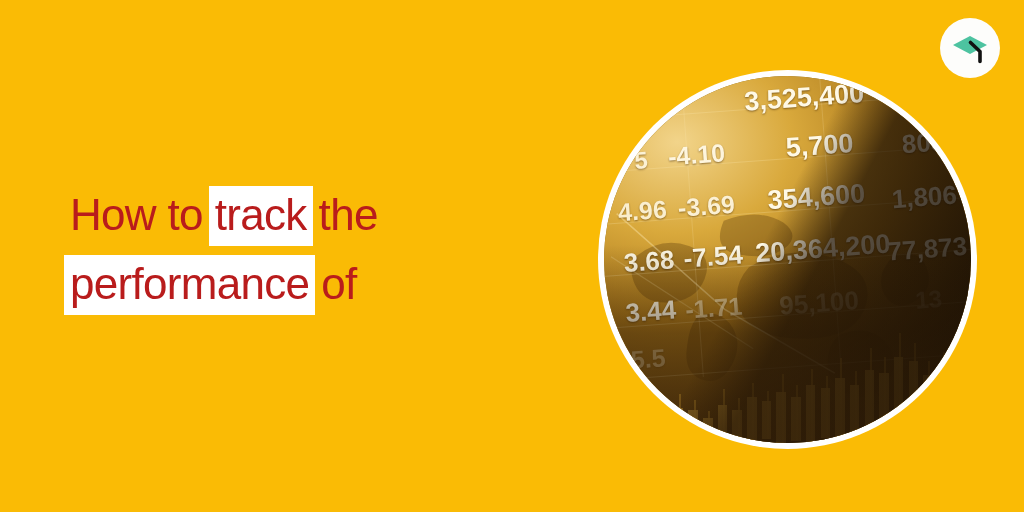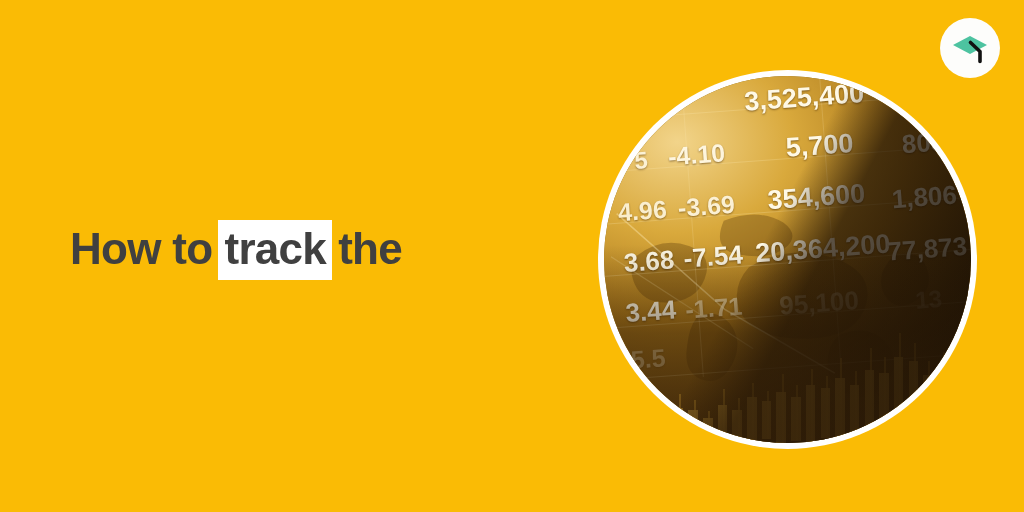--- a/index.html
+++ b/index.html
@@ -28,28 +28,28 @@
     width:520px;
   }
   .hl-line {
     display:block;
     line-height:1;
     margin-bottom:9px;
     white-space:nowrap;
   }
   .hl-seg {
     font-size:44px;
-    font-weight:700;
+    font-weight:400;
     letter-spacing:-0.7px;
-    color:#404040;
+    color:#b91c1c;
     padding:7px 6px 9px 6px;
     display:inline-block;
     line-height:1;
   }
-  .hl-seg.hi { background:#ffffff;margin-top:34px; }
+  .hl-seg.hi { background:#ffffff; }
   .hl-seg.plain { background:transparent; }
 
   
   .photo-ring {
     position:absolute;
     left:598px; top:70px;
     width:379px; height:379px;
     border-radius:50%;
     background:#ffffff;
     padding:6px;
@@ -145,20 +145,23 @@
 <div class="logo">
   <svg width="42" height="42" viewBox="0 0 42 42">
     <polygon points="21,9 38,18 21,27 4,18" fill="#4dc3a0"></polygon>
     <path d="M21.5,15.5 L31,24.5 L31,34.5" stroke="#111111" stroke-width="3.6" fill="none" stroke-linecap="round" stroke-linejoin="round"></path>
   </svg>
 </div>
 
 <div class="headline">
   <span class="hl-line">
     <span class="hl-seg plain">How to </span><span class="hl-seg hi">track</span><span class="hl-seg plain"> the</span>
+  </span>
+  <span class="hl-line">
+    <span class="hl-seg hi">performance</span><span class="hl-seg plain"> of</span>
   </span>
 </div>
 
 <div class="photo-ring">
   <div class="photo">
     <div class="ph-base"></div>
 
     <svg class="ph-map" viewBox="0 0 380 380" preserveAspectRatio="none">
       <g fill="#4a2d06">
         <path d="M34,186 q26,-20 54,-10 q22,8 18,28 q-6,26 -34,30 q-30,4 -40,-18 q-8,-18 2,-30z"></path>

